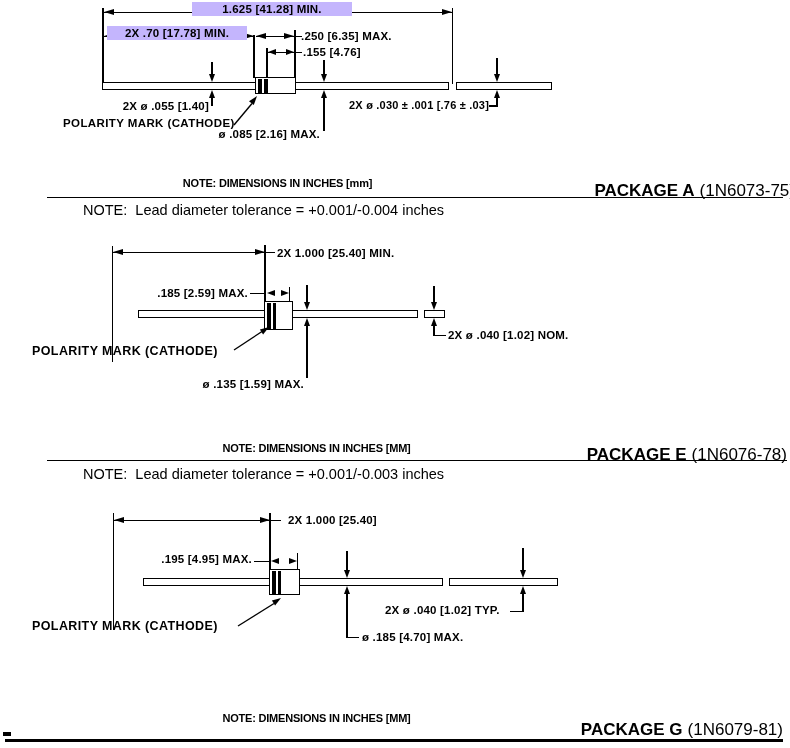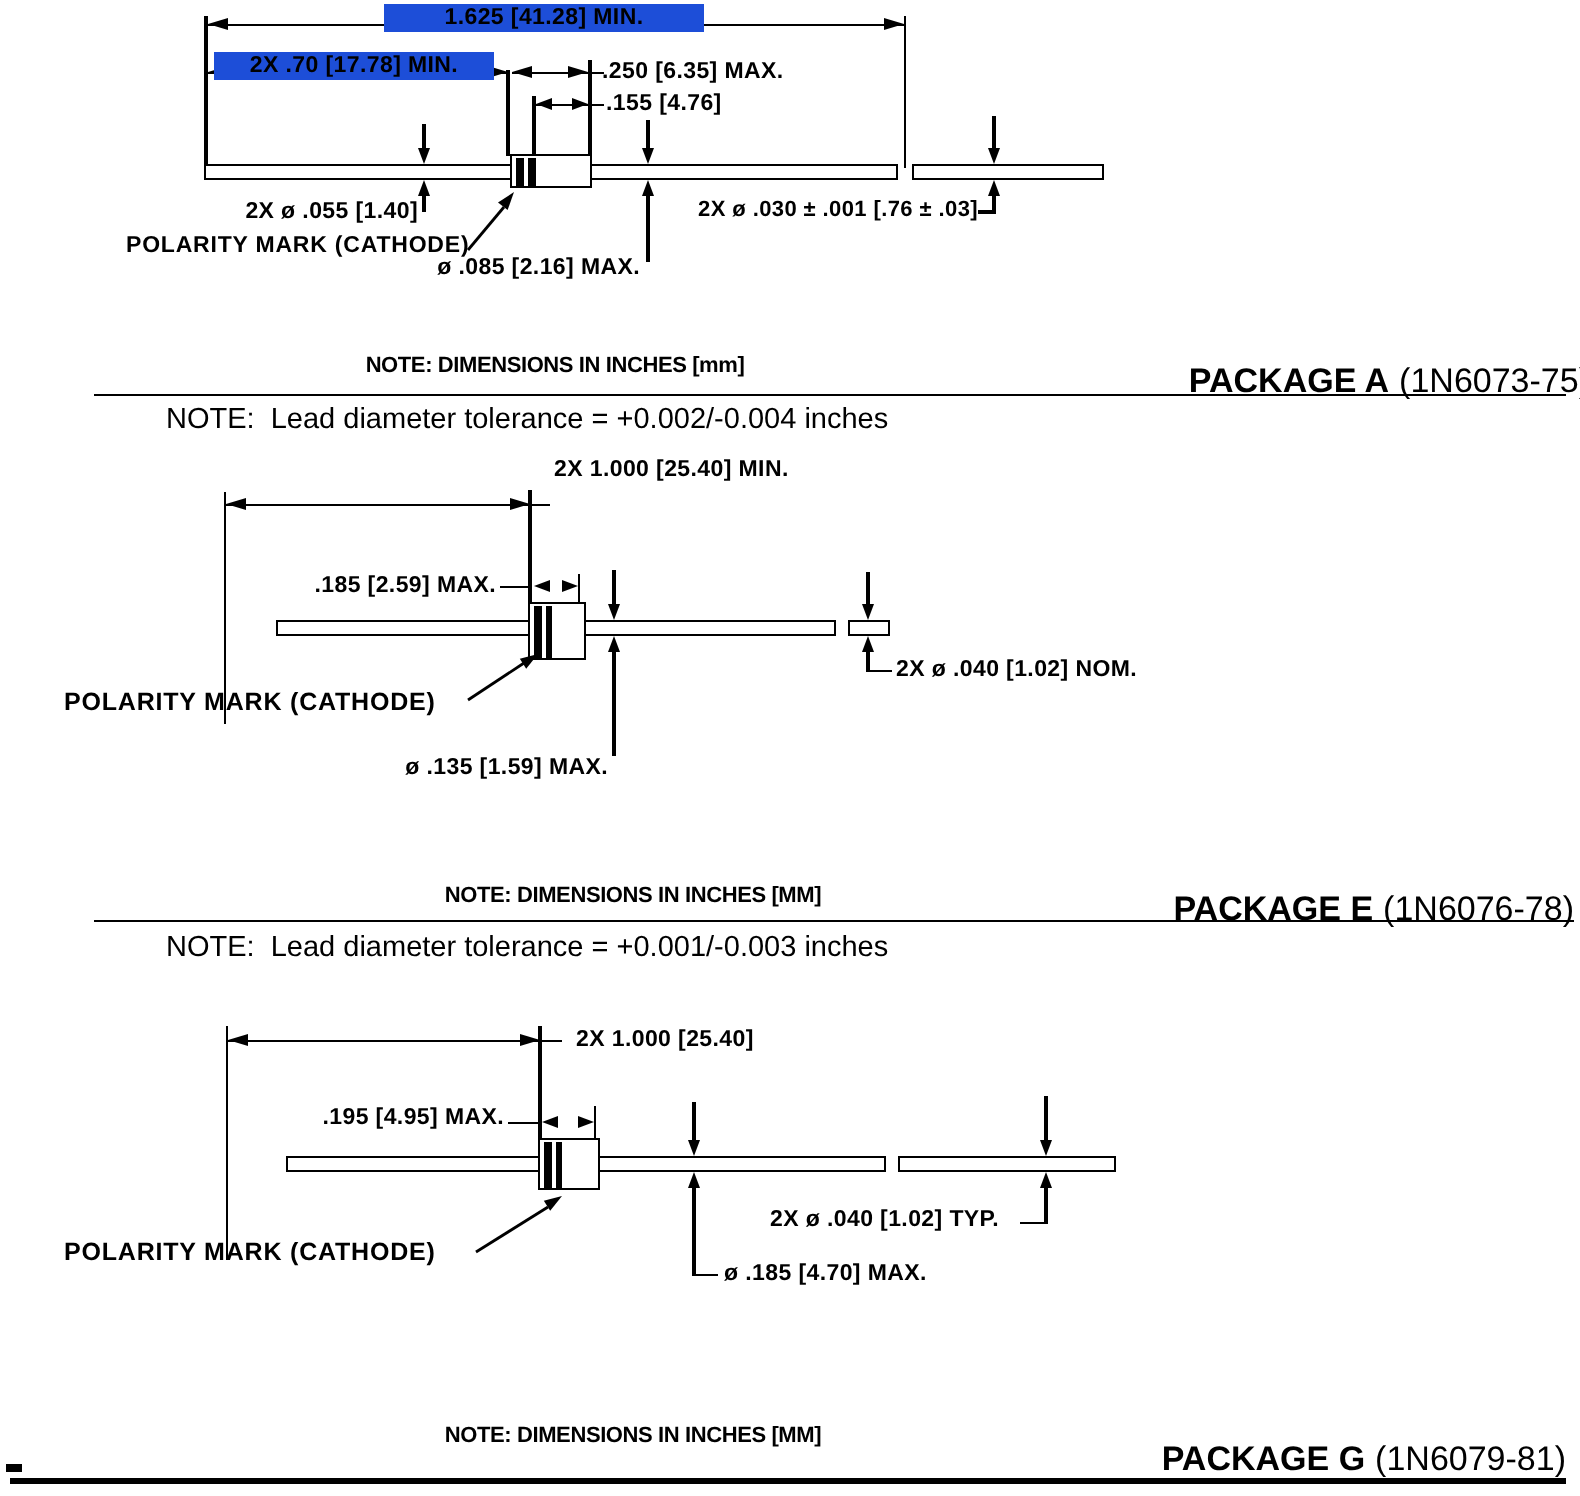--- a/index.html
+++ b/index.html
@@ -2,21 +2,21 @@
 <html><head>
 <meta charset="utf-8">
 <style>
   html,body{margin:0;padding:0;background:#fff;}
   .canvas{position:relative;width:790px;height:748px;background:#fff;overflow:hidden;
           font-family:"Liberation Sans",sans-serif;color:#000;}
   .grp{position:absolute;left:0;top:0;}
   .ln{position:absolute;background:#000;}
   
   .t{position:absolute;font-weight:bold;font-size:11.5px;letter-spacing:.2px;white-space:nowrap;line-height:14px;}
-  .tc{text-align:center;background:#1d4ed8;}
+  .tc{text-align:center;background:#c4b5fd;}
   .tr{text-align:right;}
   .pol{font-size:12.5px;letter-spacing:.4px;}
   .note-units{font-size:11px;letter-spacing:-.2px;text-align:center;}
   .tol{position:absolute;font-size:14.5px;font-weight:normal;white-space:pre;letter-spacing:0;}
   .pkg{position:absolute;font-size:17px;text-align:right;white-space:nowrap;}
   .pkg .nm{font-weight:bold;}
   .pkg .pn{font-weight:normal;margin-left:5px;}
   
   .arl,.arr,.aru,.ard,.arl-s,.arr-s{position:absolute;width:0;height:0;}
   .arl{border-top:3.5px solid transparent;border-bottom:3.5px solid transparent;border-right:10px solid #000;}
@@ -91,21 +91,21 @@
     <div class="t" style="left:303px;top:45px;">.155 [4.76]</div>
     <div class="t tr" style="left:95px;top:99px;width:114px;">2X ø .055 [1.40]</div>
     <div class="t pol" style="left:63px;top:116px;font-size:11.5px;">POLARITY MARK (CATHODE)</div>
     <div class="t tr" style="left:205px;top:127px;width:115px;">ø .085 [2.16] MAX.</div>
     <div class="t tr" style="left:320px;top:98px;width:169px;font-size:11px;">2X ø .030 ± .001 [.76 ± .03]</div>
     <div class="t note-units" style="left:170px;top:176px;width:215px;">NOTE: DIMENSIONS IN INCHES [mm]</div>
     <div class="pkg" style="left:512px;top:181px;width:283px;">
       <span class="nm">PACKAGE A</span><span class="pn">(1N6073-75)</span>
     </div>
     <div class="ln" style="left:47px;top:196.5px;width:736px;height:1.5px;"></div>
-    <div class="tol" style="left:83px;top:202px;">NOTE:  Lead diameter tolerance = +0.002/-0.004 inches</div>
+    <div class="tol" style="left:83px;top:202px;">NOTE:  Lead diameter tolerance = +0.001/-0.004 inches</div>
   </div>
 
   <div class="grp">
 
     <div class="ln" style="left:111.5px;top:246px;width:1.5px;height:116px;"></div>
     <div class="ln" style="left:264px;top:245px;width:1.5px;height:57px;"></div>
     <div class="ln" style="left:288.5px;top:287px;width:1.5px;height:15px;"></div>
 
     <div class="ln" style="left:113px;top:251.5px;width:152px;height:1.5px;"></div>
     <div class="arl" style="left:113px;top:248.75px;"></div>
@@ -127,21 +127,21 @@
     <div class="ard" style="left:303.5px;top:302px;"></div>
     <div class="aru" style="left:303.5px;top:318px;"></div>
     <div class="ln" style="left:306.25px;top:326px;width:1.5px;height:52px;"></div>
 
     <div class="ln" style="left:433.25px;top:286px;width:1.5px;height:16px;"></div>
     <div class="ard" style="left:430.5px;top:302px;"></div>
     <div class="aru" style="left:430.5px;top:318px;"></div>
     <div class="ln" style="left:433.25px;top:326px;width:1.5px;height:10px;"></div>
     <div class="ln" style="left:433.25px;top:334.5px;width:13px;height:1.5px;"></div>
 
-    <div class="t" style="left:277px;top:228px;">2X 1.000 [25.40] MIN.</div>
+    <div class="t" style="left:277px;top:246px;">2X 1.000 [25.40] MIN.</div>
     <div class="t tr" style="left:122px;top:286px;width:126px;">.185 [2.59] MAX.</div>
     <div class="t pol" style="left:32px;top:344px;">POLARITY MARK (CATHODE)</div>
     <div class="t tr" style="left:178px;top:377px;width:126px;">ø .135 [1.59] MAX.</div>
     <div class="t" style="left:448px;top:328px;">2X ø .040 [1.02] NOM.</div>
     <div class="t note-units" style="left:184px;top:441px;width:265px;">NOTE: DIMENSIONS IN INCHES [MM]</div>
     <div class="pkg" style="left:504px;top:445px;width:283px;">
       <span class="nm">PACKAGE E</span><span class="pn">(1N6076-78)</span>
     </div>
     <div class="ln" style="left:47px;top:459.5px;width:740px;height:1.5px;"></div>
     <div class="tol" style="left:83px;top:466px;">NOTE:  Lead diameter tolerance = +0.001/-0.003 inches</div>

